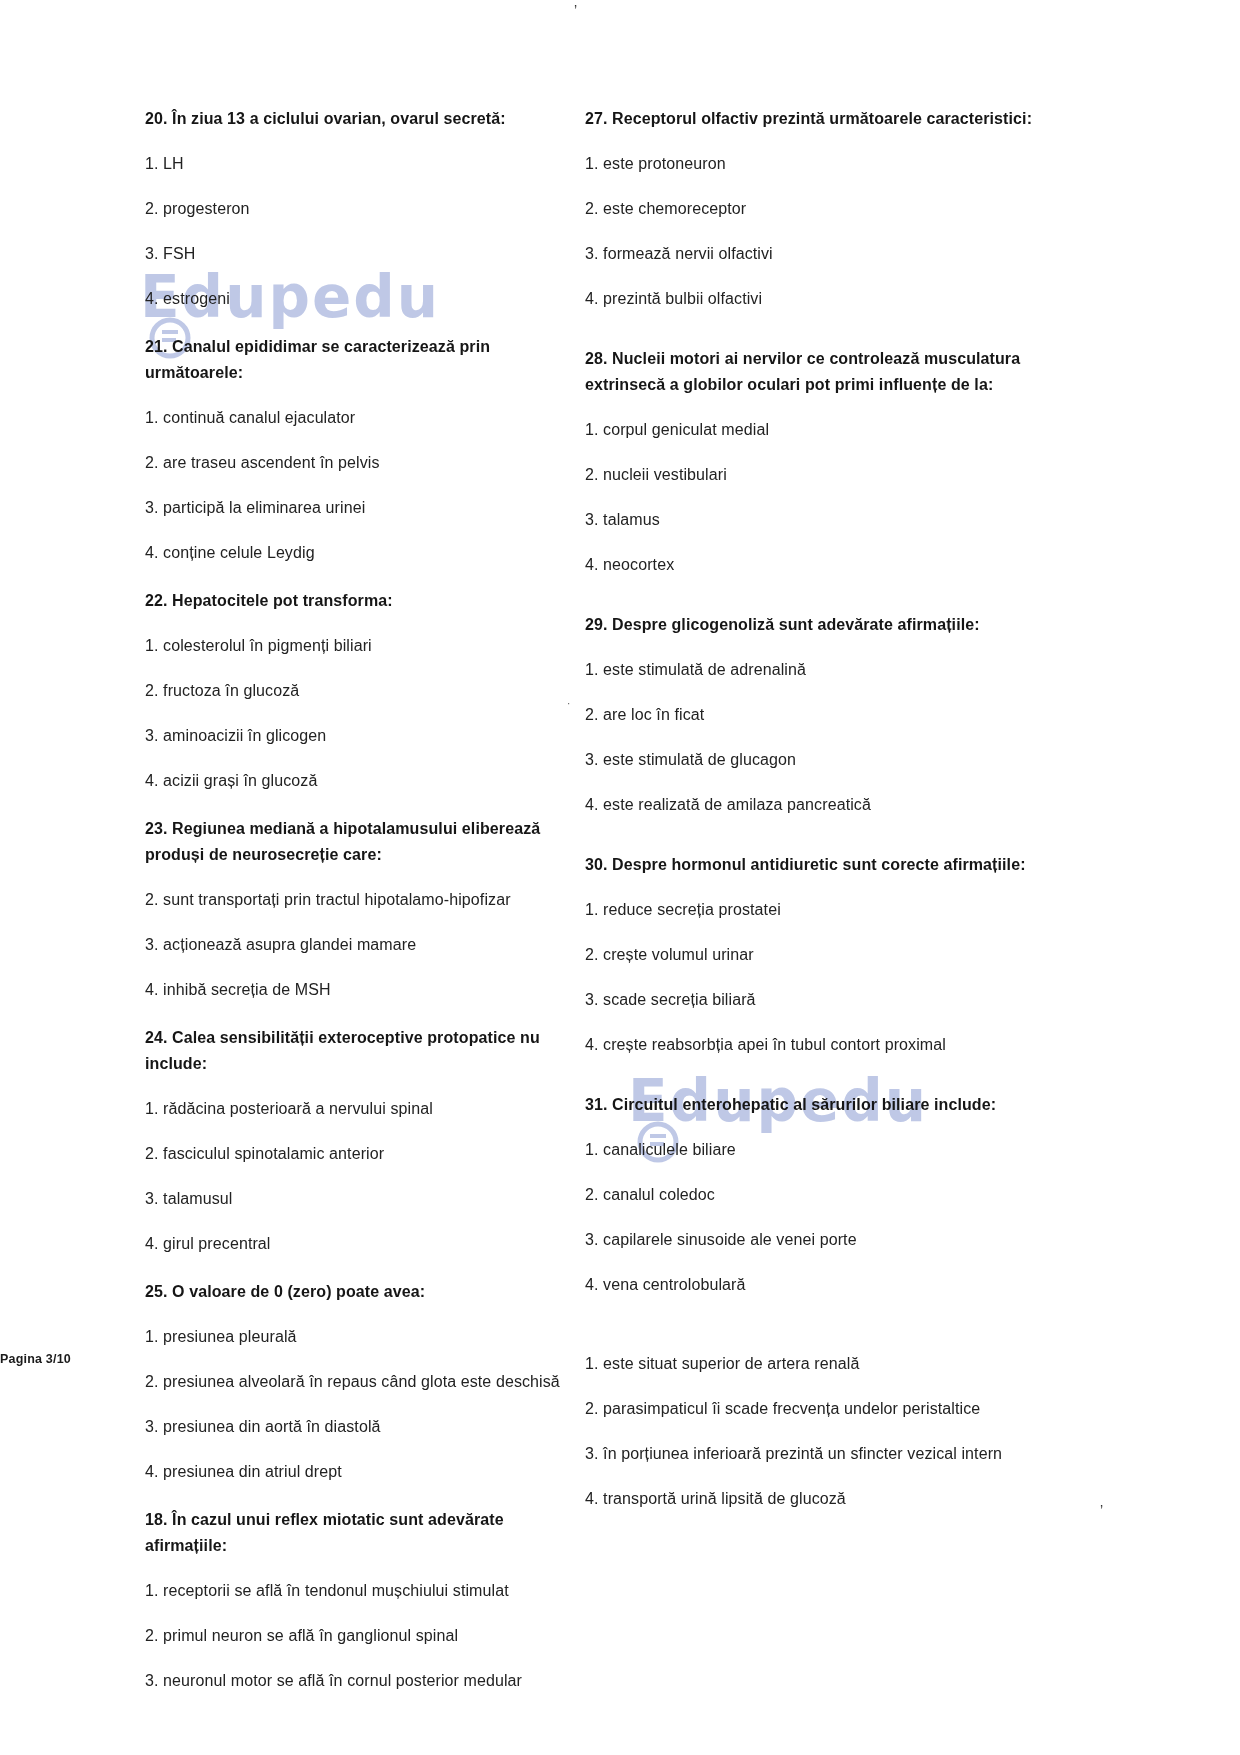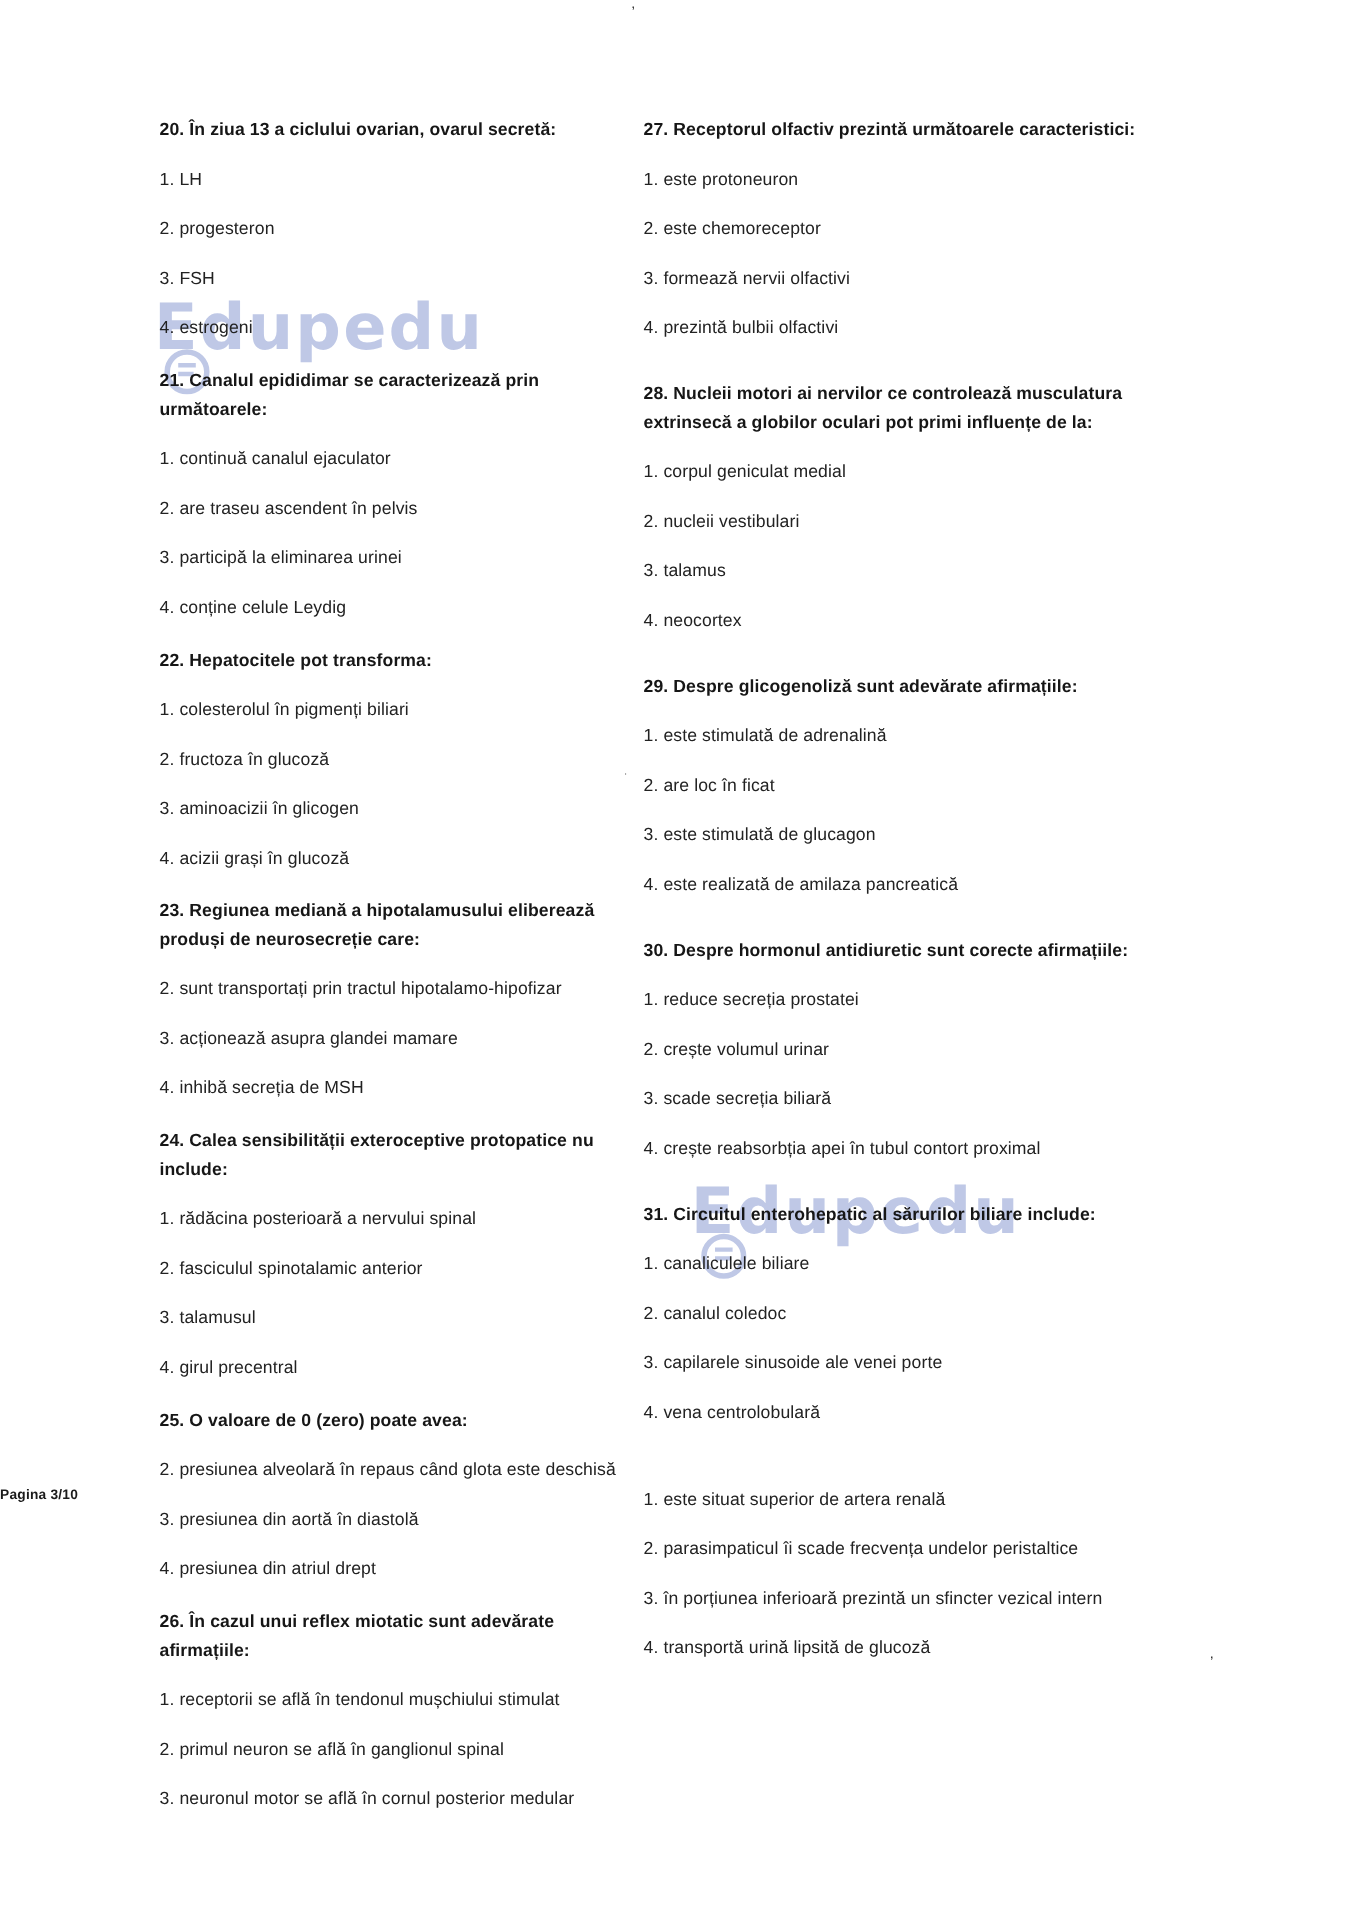--- a/index.html
+++ b/index.html
@@ -88,26 +88,27 @@
         </div>
         <div class="question">
           <div class="stem">24. Calea sensibilității exteroceptive protopatice nu include:</div>
           <div class="option">1. rădăcina posterioară a nervului spinal</div>
           <div class="option">2. fasciculul spinotalamic anterior</div>
           <div class="option">3. talamusul</div>
           <div class="option">4. girul precentral</div>
         </div>
         <div class="question">
           <div class="stem">25. O valoare de 0 (zero) poate avea:</div>
+          <div class="option">1. presiunea pleurală</div>
           <div class="option">2. presiunea alveolară în repaus când glota este deschisă</div>
           <div class="option">3. presiunea din aortă în diastolă</div>
           <div class="option">4. presiunea din atriul drept</div>
         </div>
         <div class="question">
-          <div class="stem">26. În cazul unui reflex miotatic sunt adevărate afirmațiile:</div>
+          <div class="stem">18. În cazul unui reflex miotatic sunt adevărate afirmațiile:</div>
           <div class="option">1. receptorii se află în tendonul mușchiului stimulat</div>
           <div class="option">2. primul neuron se află în ganglionul spinal</div>
           <div class="option">3. neuronul motor se află în cornul posterior medular</div>
         </div>
       </div>
     <div class="col col-right" id="col-right">
         <div class="question">
           <div class="stem">27. Receptorul olfactiv prezintă următoarele caracteristici:</div>
           <div class="option">1. este protoneuron</div>
           <div class="option">2. este chemoreceptor</div>

